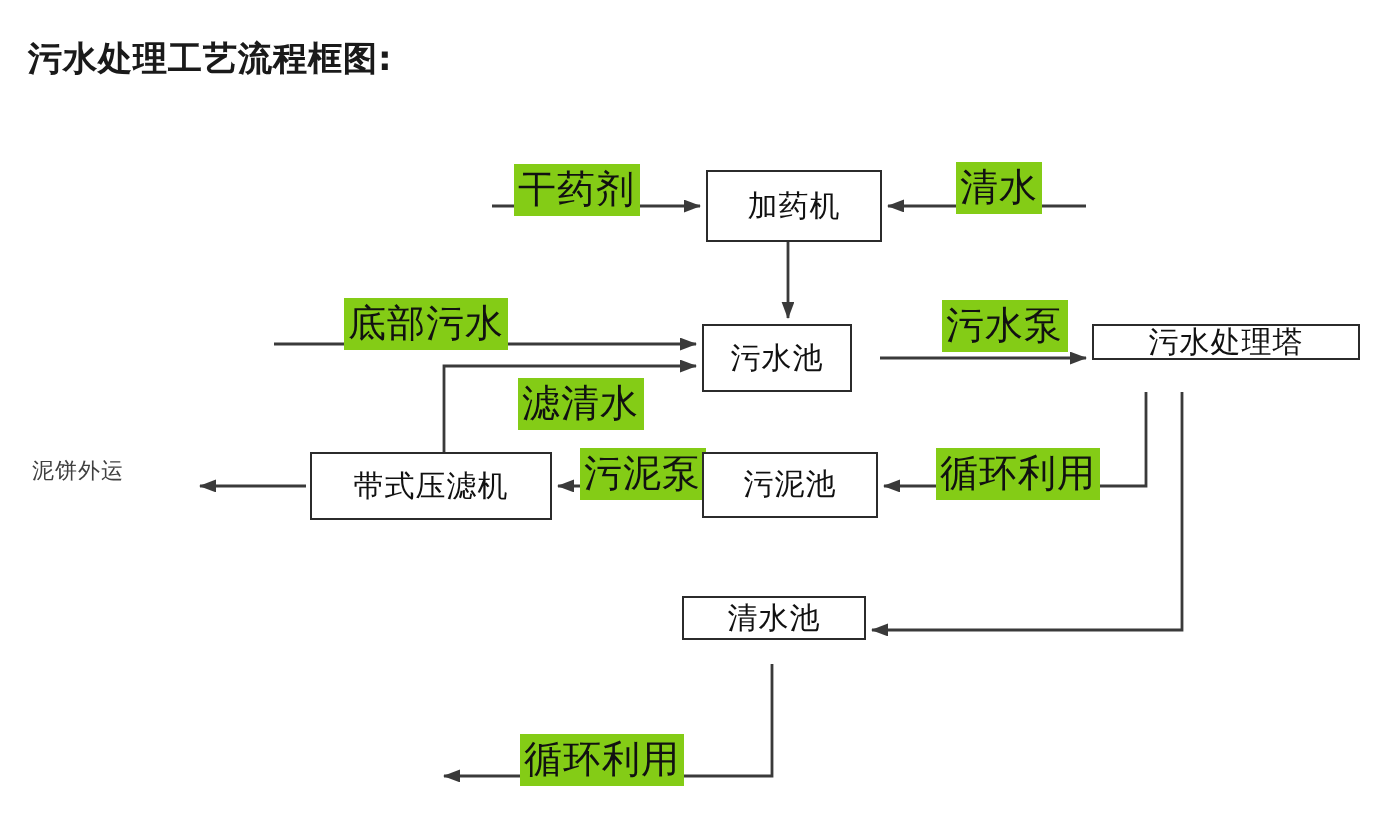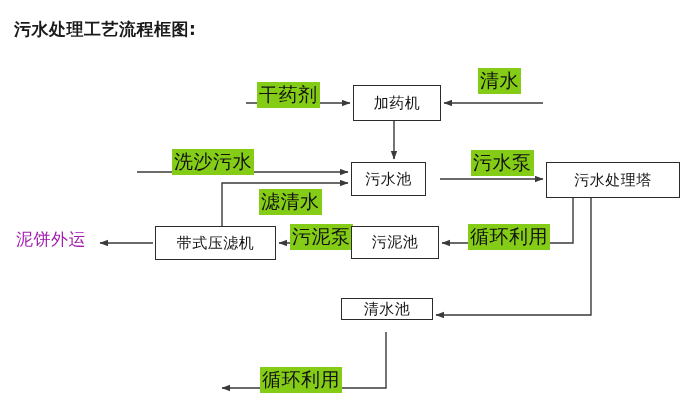--- a/index.html
+++ b/index.html
@@ -54,22 +54,22 @@
     font-size: 19px;
     color: #111111;
     white-space: nowrap;
     letter-spacing: 0.5px;
     background: #84cc16;
     padding: 0 2px;
     z-index: 2;
   }
   .terminal-label {
     position: absolute;
-    font-size: 17px;
-    color: #a21caf;
+    font-size: 11px;
+    color: #404040;
     white-space: nowrap;
     letter-spacing: 0.5px;
     z-index: 2;
   }
 </style>
 </head>
 <body>
 
 <div id="page">
 
@@ -108,39 +108,39 @@
   </svg>
 
   <div class="node-box" style="left:353px; top:85px; width:88px; height:36px;">
     <span>加药机</span>
   </div>
 
   <div class="node-box" style="left:351px; top:162px; width:75px; height:34px;">
     <span>污水池</span>
   </div>
 
-  <div class="node-box" style="left:546px; top:162px; width:134px; height:36px;">
+  <div class="node-box" style="left:546px; top:162px; width:134px; height:18px;">
     <span>污水处理塔</span>
   </div>
 
   <div class="node-box" style="left:155px; top:226px; width:121px; height:34px;">
     <span>带式压滤机</span>
   </div>
 
   <div class="node-box" style="left:351px; top:226px; width:88px; height:33px;">
     <span>污泥池</span>
   </div>
 
   <div class="node-box" style="left:341px; top:298px; width:92px; height:22px;">
     <span>清水池</span>
   </div>
 
   <div class="edge-label" style="left:257px; top:82px;">干药剂</div>
-  <div class="edge-label" style="left:478px; top:68px;">清水</div>
-  <div class="edge-label" style="left:172px; top:149px;">洗沙污水</div>
+  <div class="edge-label" style="left:478px; top:81px;">清水</div>
+  <div class="edge-label" style="left:172px; top:149px;">底部污水</div>
   <div class="edge-label" style="left:471px; top:150px;">污水泵</div>
   <div class="edge-label" style="left:259px; top:189px;">滤清水</div>
   <div class="edge-label" style="left:290px; top:224px;">污泥泵</div>
   <div class="edge-label" style="left:468px; top:224px;">循环利用</div>
   <div class="edge-label" style="left:260px; top:367px;">循环利用</div>
 
   <div class="terminal-label" style="left:16px; top:228px;">泥饼外运</div>
 
 </div>
 

